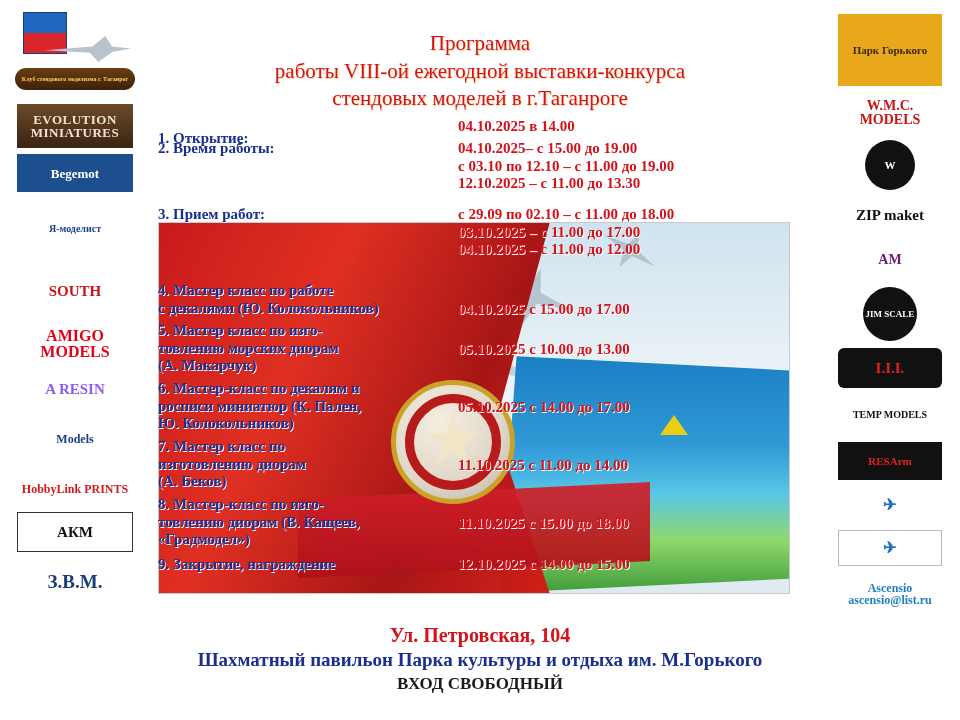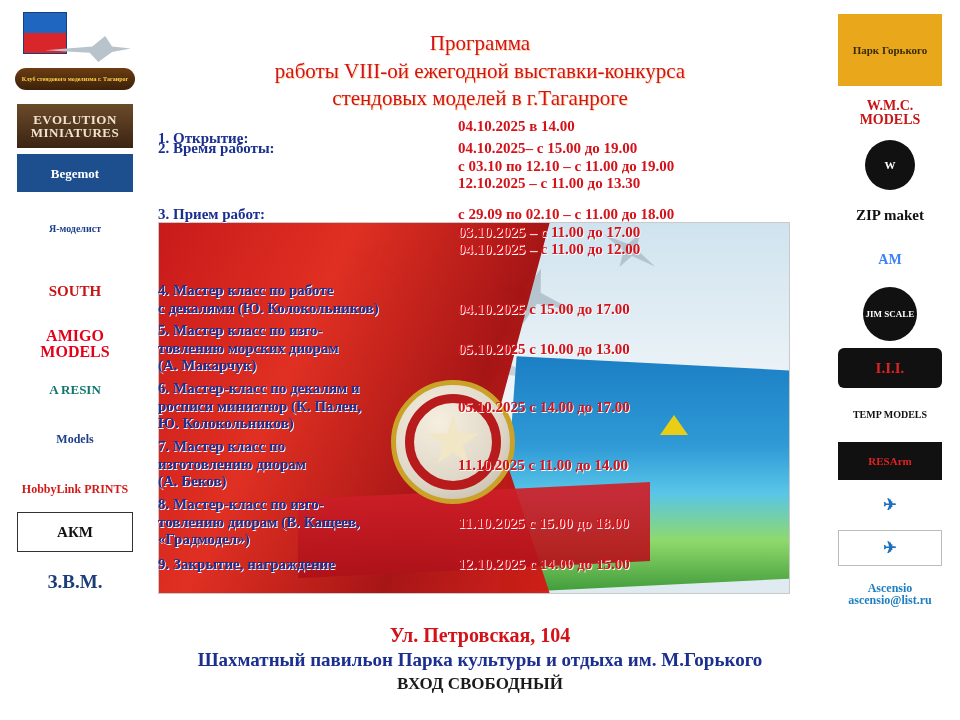--- a/index.html
+++ b/index.html
@@ -135,31 +135,31 @@
   
   .lg-club{height:92px;width:132px;background:#ffffff;border-radius:6px;position:relative;}
   .lg-club .shield{position:absolute;left:14px;top:6px;width:42px;height:40px;background:linear-gradient(to bottom,#1f66c0 50%,#d9262a 50%);border:1px solid #1b3e7a;}
   .lg-club .ribbon{position:absolute;left:6px;bottom:8px;width:120px;height:22px;background:linear-gradient(to bottom,#6b3d12,#3c2109);border-radius:11px;color:#ffd24a;font-size:6px;display:flex;align-items:center;justify-content:center;}
   .lg-club .jet{position:absolute;left:36px;top:30px;width:86px;height:26px;background:#b9c3cb;clip-path:polygon(0 55%,55% 40%,70% 0,78% 40%,100% 48%,78% 62%,62% 100%,52% 64%);}
   .lg-evolution{height:44px;background:linear-gradient(to bottom,#6b4a2a,#3b2412);color:#efe3cf;font-size:13px;letter-spacing:.5px;}
   .lg-begemot{height:38px;background:#1d4f8f;color:#ffffff;font-size:13px;}
   .lg-yamod{height:62px;background:#ffffff;color:#1d3f8a;font-size:10px;flex-direction:column;}
   .lg-south{height:50px;background:#ffffff;color:#c81414;font-size:15px;}
   .lg-amigo{height:44px;background:#ffffff;color:#e2001a;font-size:16px;flex-direction:column;}
-  .lg-aresin{height:34px;background:#ffffff;color:#0f766e;font-size:13px;text-align:center;}
+  .lg-aresin{height:34px;background:#ffffff;color:#8b5cf6;font-size:15px;text-align:center;}
   .lg-zvezda{height:46px;background:#ffffff;color:#e2001a;font-size:13px;flex-direction:column;}
   .lg-models{height:54px;background:#ffffff;color:#1d3f8a;font-size:12px;}
   .lg-hobby{height:34px;background:#ffffff;color:#d21a1a;font-size:12px;}
   .lg-akm{height:40px;background:#ffffff;color:#111111;font-size:15px;border:1px solid #333;}
   .lg-zvm{height:46px;background:#ffffff;color:#1b3e7a;font-size:19px;}
   .rg-park{height:72px;background:#e9a81c;color:#3a2a06;font-size:11px;flex-direction:column;}
   .rg-wmc{height:40px;background:#ffffff;color:#c81414;font-size:14px;flex-direction:column;}
   .rg-dark{height:50px;background:#111111;color:#ffffff;font-size:11px;border-radius:50%;width:50px;}
   .rg-zip{height:36px;background:#ffffff;color:#111111;font-size:15px;}
-  .rg-am{height:40px;background:#ffffff;color:#3b82f6;font-size:14px;font-family:Liberation Serif, serif;}
+  .rg-am{height:40px;background:#ffffff;color:#701a75;font-size:14px;font-family:Liberation Serif, serif;}
   .rg-jim{height:54px;background:#111111;color:#ffffff;font-size:9px;border-radius:50%;width:54px;}
   .rg-iii{height:40px;background:#111111;color:#e02121;font-size:15px;border-radius:6px;}
   .rg-temp{height:40px;background:#ffffff;color:#111111;font-size:10px;flex-direction:column;}
   .rg-resa{height:38px;background:#111111;color:#e02121;font-size:11px;}
   .rg-plane{height:36px;background:#ffffff;color:#1d6fc0;font-size:16px;}
   .rg-plane2{height:36px;background:#ffffff;color:#1d6fc0;font-size:16px;border:1px solid #bbb;}
   .rg-asc{height:42px;background:#ffffff;color:#1d7fc0;font-size:12px;flex-direction:column;}
 </style>
 </head>
 <body>

